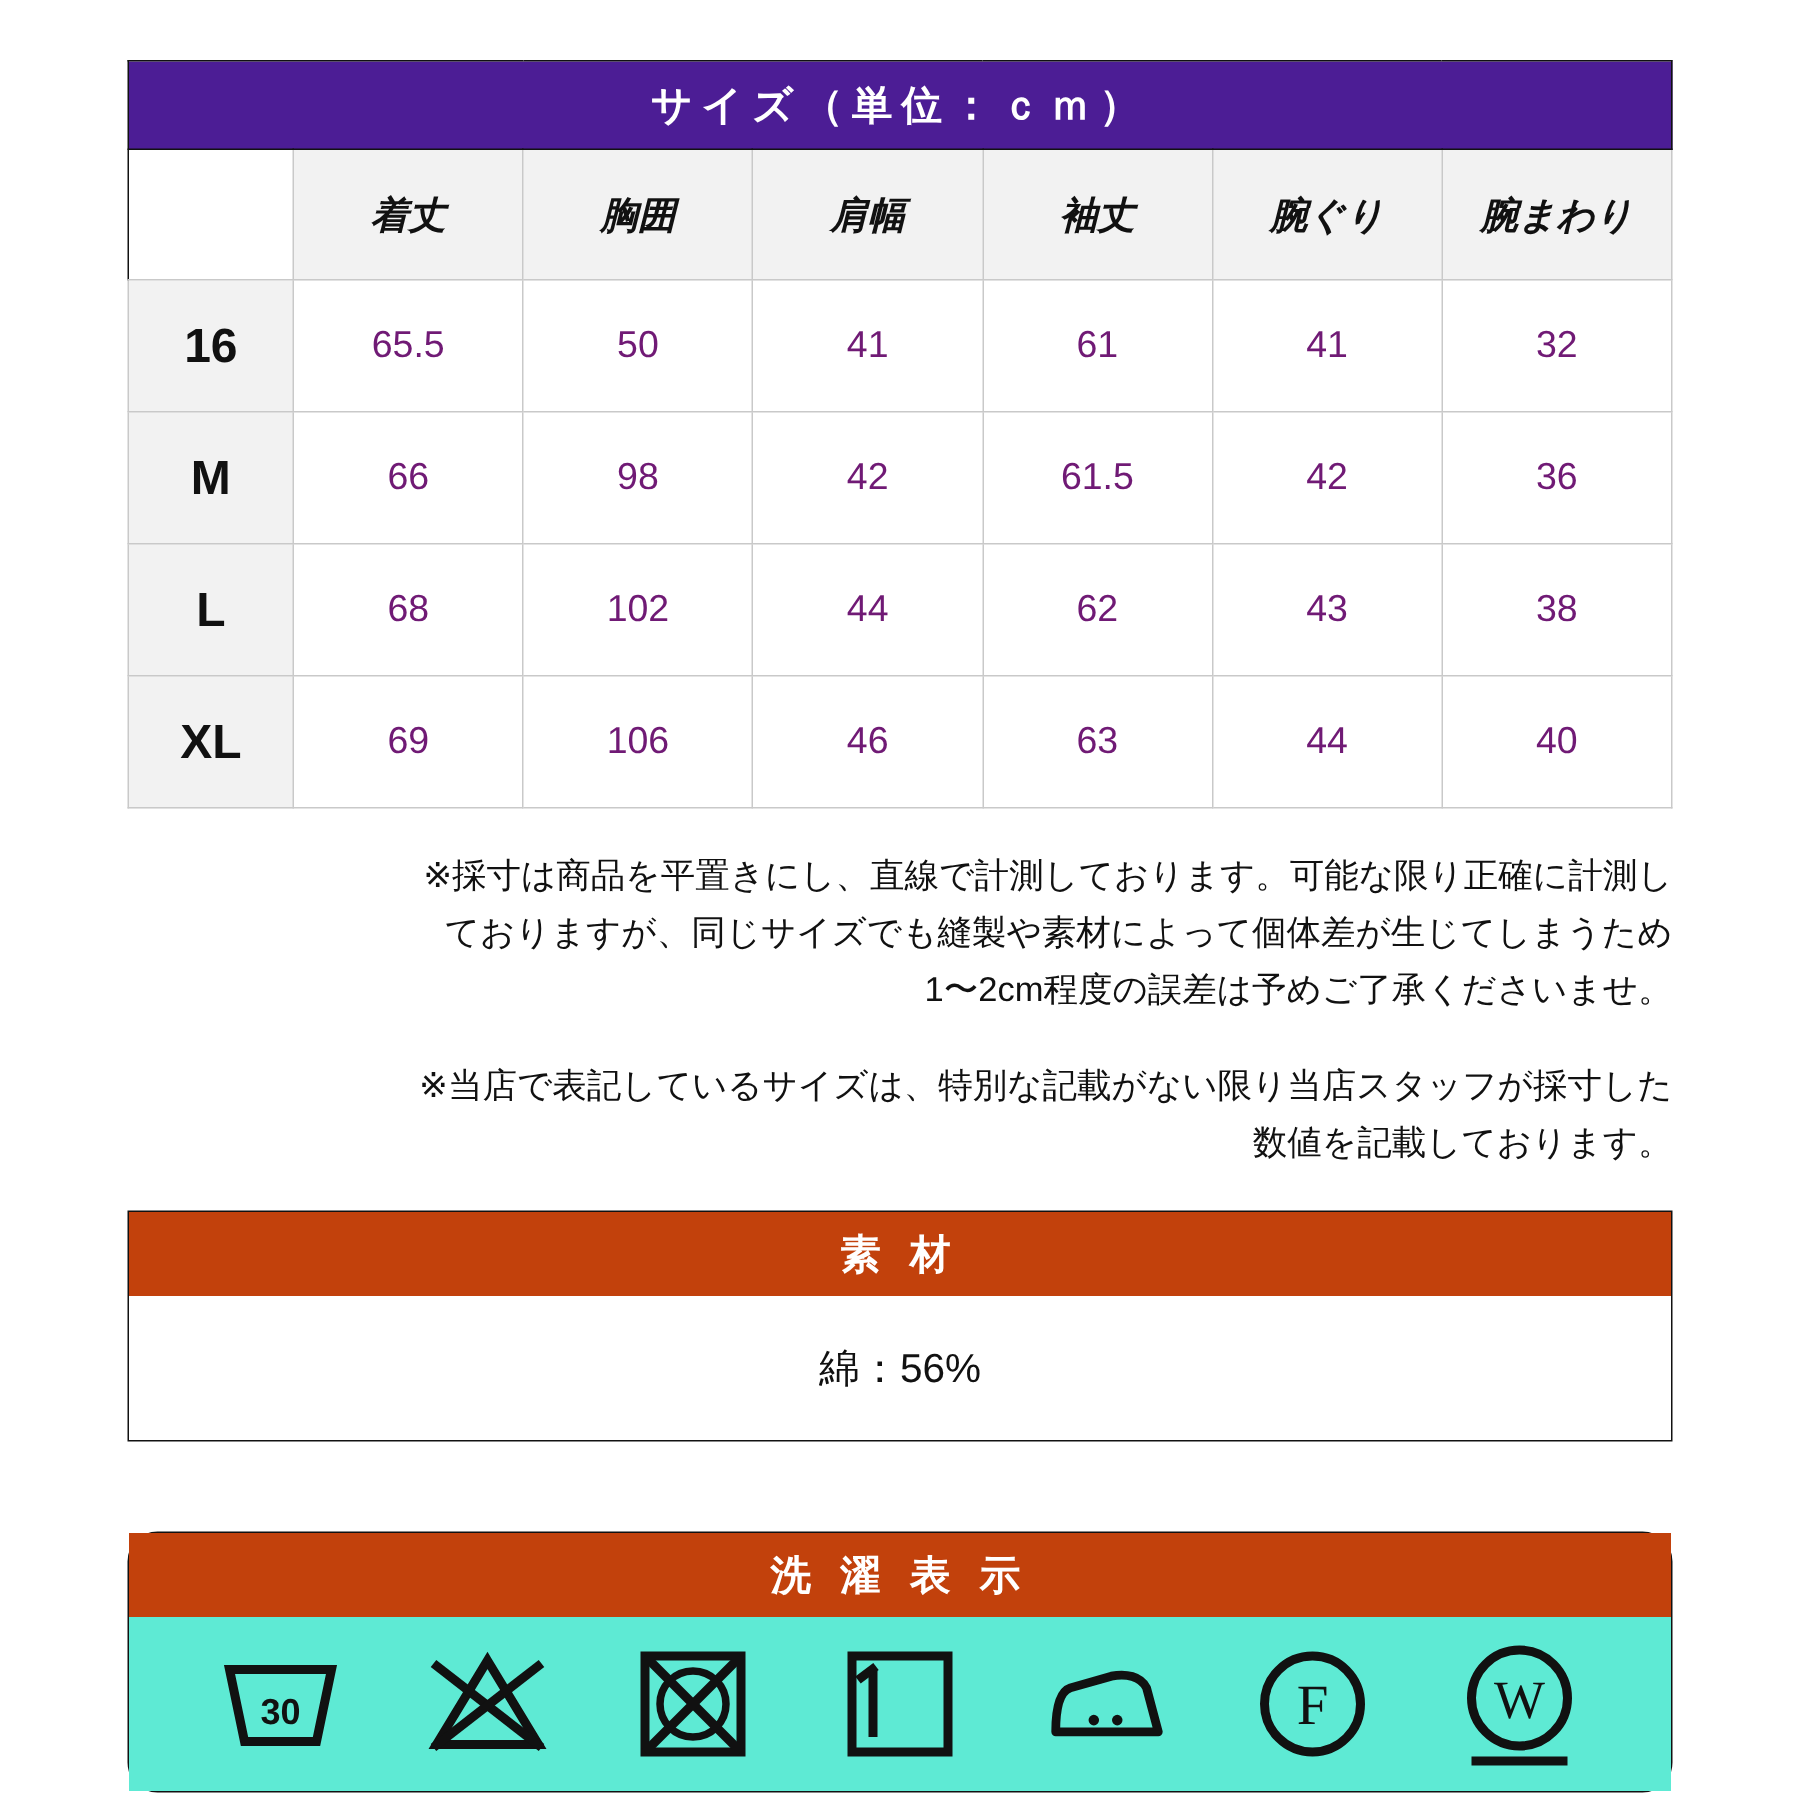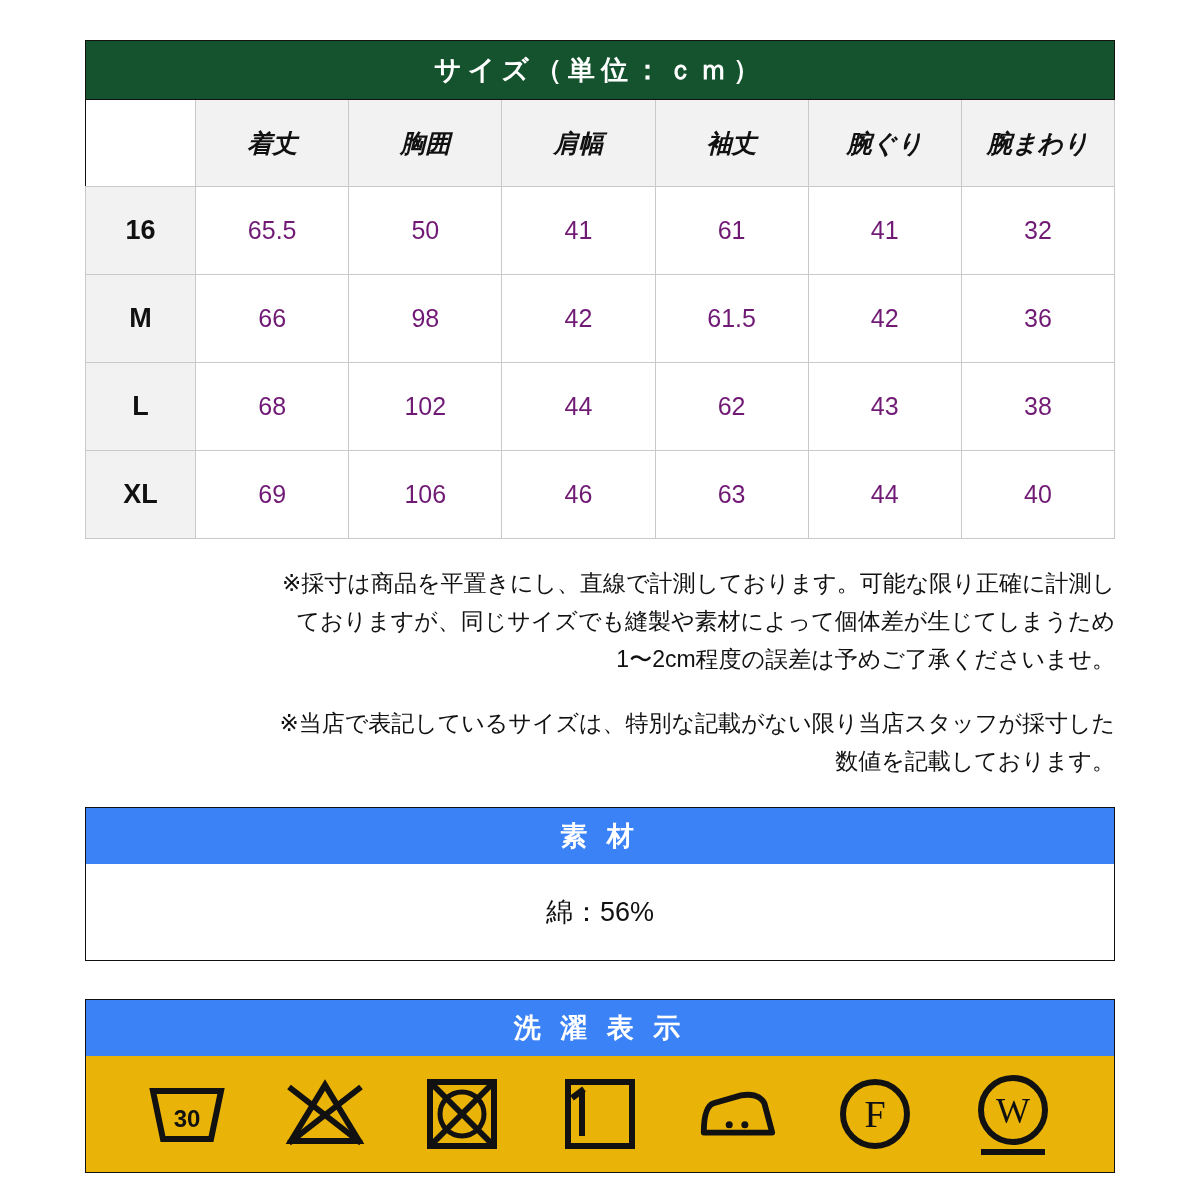--- a/index.html
+++ b/index.html
@@ -22,21 +22,21 @@
     padding: 40px 85px 0 85px;
   }
 
   
   .size-table {
     width: 1030px;
     border-collapse: collapse;
     table-layout: fixed;
   }
   .size-table .title-bar {
-    background: #14532d;
+    background: #4c1d95;
     color: #ffffff;
     font-size: 27px;
     font-weight: bold;
     letter-spacing: 6px;
     text-align: center;
     height: 56px;
     border: 1px solid #111111;
   }
   .size-table thead th.colhead {
     background: #f2f2f2;
@@ -48,21 +48,21 @@
     color: #111111;
     font-style: italic;
   }
   .size-table thead th.corner {
     background: #ffffff;
     border: 1px solid #c9c9c9;
     border-left: 1px solid #111111;
   }
   .size-table tbody th.rowhead {
     background: #f2f2f2;
-    font-size: 27px;
+    font-size: 32px;
     font-weight: bold;
     text-align: center;
     height: 85px;
     border: 1px solid #c9c9c9;
     color: #111111;
   }
   .size-table tbody td {
     font-size: 25px;
     text-align: center;
     border: 1px solid #c9c9c9;
@@ -90,42 +90,42 @@
     padding-left: 26px;
   }
 
   
   .block {
     width: 1030px;
     border: 1px solid #111111;
     box-sizing: border-box;
   }
   .block-title {
-    background: #3b82f6;
+    background: #c2410c;
     color: #ffffff;
     font-size: 27px;
     font-weight: bold;
     letter-spacing: 6px;
     text-align: center;
     height: 56px;
     line-height: 56px;
   }
   .block-body {
     background: #ffffff;
     text-align: center;
     font-size: 27px;
     color: #111111;
     height: 96px;
     line-height: 96px;
   }
   .material-wrap { margin-top: 10px; }
-  .care-wrap { margin-top: 38px; }
+  .care-wrap { margin-top: 60px; border-radius: 20px; }
 
   .care-body {
-    background: #eab308;
+    background: #5eead4;
     height: 116px;
     display: flex;
     align-items: center;
     justify-content: space-around;
     padding: 12px 32px;
     box-sizing: border-box;
   }
   .care-icon {
     width: 84px;
     height: 84px;

